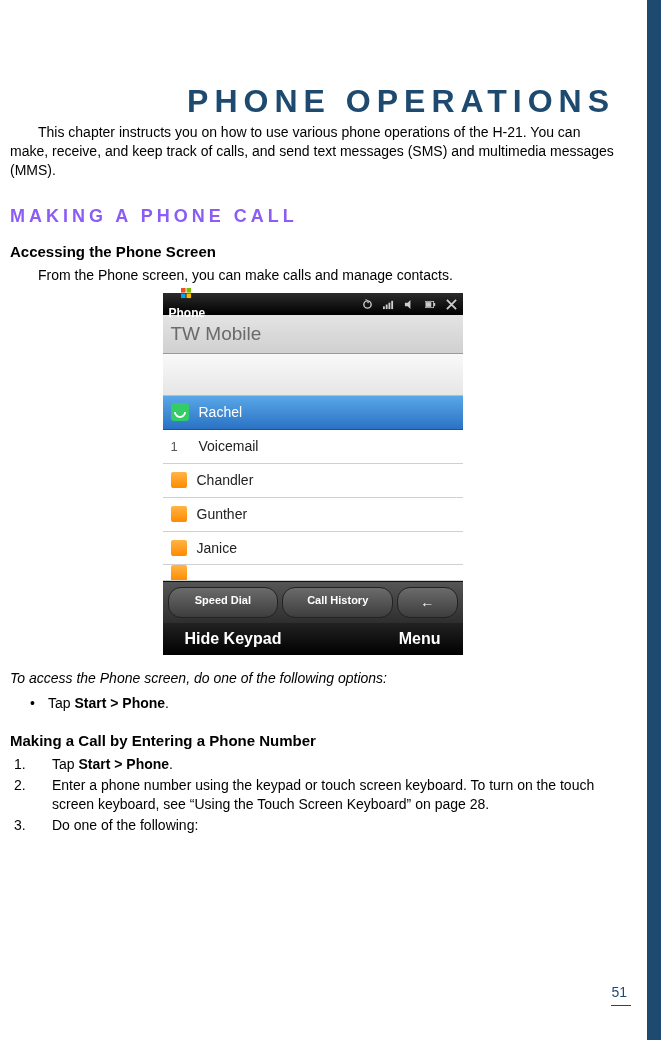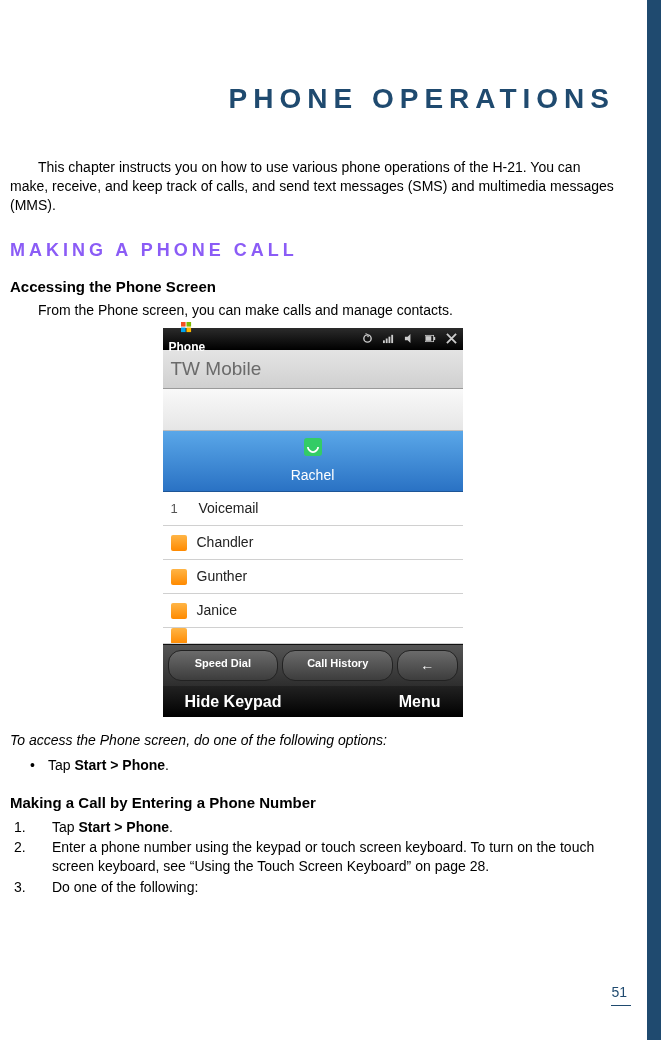--- a/index.html
+++ b/index.html
@@ -21,24 +21,23 @@
     height: 100%;
     background: #1f4a6f;
   }
   .page {
     padding: 80px 46px 0 10px;
   }
   .chapter-title {
     font-family: "Arial Black", Arial, sans-serif;
     color: #1f4a6f;
     letter-spacing: 6px;
-    font-size: 28px;
+    font-size: 32px;
     font-weight: 900;
     text-align: right;
-    margin-bottom: 40px;
     text-transform: uppercase;
   }
   .intro {
     margin-bottom: 24px;
     text-indent: 28px;
   }
   .section-head {
     font-family: "Arial Black", Arial, sans-serif;
     color: #8b5cf6;
     letter-spacing: 4px;
@@ -149,21 +148,20 @@
     padding: 7px 8px;
     background: #fff;
     color:#222;
     border-bottom: 1px solid #d0d0d0;
     font-size: 14px;
   }
   .row.sel {
     background: linear-gradient(#5aa7e8,#2a72c4);
     color:#fff;
     border-bottom: 1px solid #1d5596;
-    flex-direction: column;
   }
   .row .num { width:18px; color:#555; font-size:13px; }
   .orange-sq {
     width:16px; height:16px;
     background: linear-gradient(#ffb546,#ff8a00);
     border-radius:2px;
   }
   .call-glyph {
     width:18px; height:18px;
     background:#33cc66;

